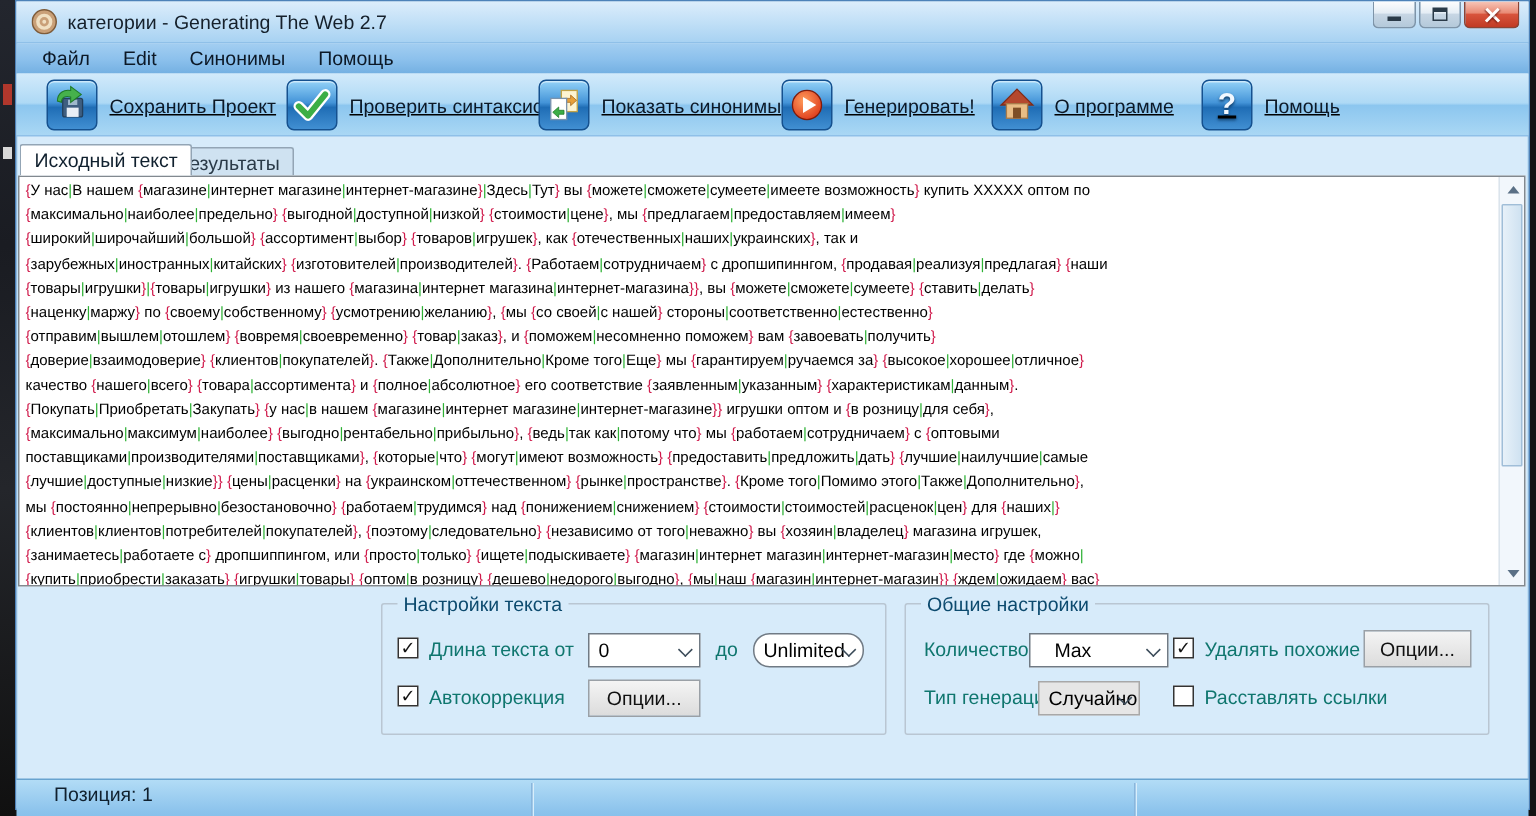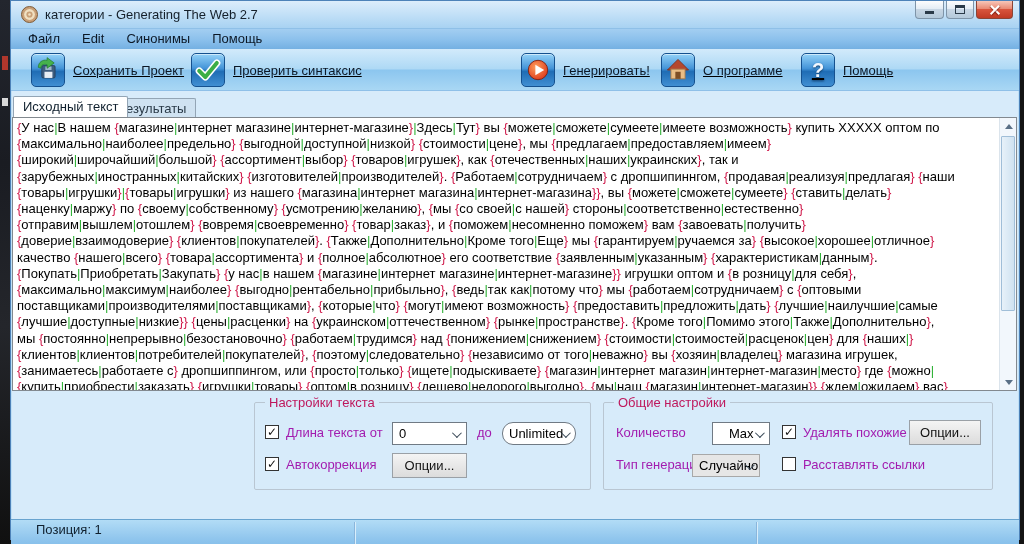--- a/index.html
+++ b/index.html
@@ -58,44 +58,44 @@
   
   .tab { position:absolute; top:95px; height:21px; font-size:13px; line-height:20px;
          padding:0 9px; border:1px solid #93a5b5; border-bottom:none; border-radius:2px 2px 0 0; cursor:default; }
   .tab-active { left:2px; background:#fff; color:#10202e; z-index:3; }
   .tab-inactive { left:97px; top:97px; height:19px; background:#cfe2f1; color:#2a3a48; z-index:2; }
 
   
   .editor { position:absolute; left:1px; top:116px; width:1005px; height:274px;
             background:#fff; border:1px solid #82898f; overflow:hidden; z-index:2; }
   .editor-lines { position:absolute; left:4px; top:2px; right:20px; bottom:0;
-                  font-size:13px; line-height:16.2px; color:#000; white-space:pre; overflow:hidden; }
+                  font-size:10px; line-height:16.2px; color:#000; white-space:pre; overflow:hidden; }
   .tok-brace { color:var(--brace,#d01b4c); }
   .tok-pipe  { color:var(--pipe,#2eb135); }
 
   
   .vscroll { position:absolute; right:0; top:0; width:17px; height:100%; background:#f2f7fc;
              border-left:1px solid #dbe4ec; }
   .sb-btn { position:absolute; left:0; width:17px; height:16px; background:#f2f7fc;
             display:flex; align-items:center; justify-content:center; }
   .sb-up { top:0; } .sb-down { bottom:0; }
   .tri-up { width:0; height:0; border-left:4px solid transparent; border-right:4px solid transparent;
             border-bottom:5px solid #5a7086; }
   .tri-down { width:0; height:0; border-left:4px solid transparent; border-right:4px solid transparent;
               border-top:5px solid #5a7086; }
   .sb-thumb { position:absolute; left:1px; top:18px; width:14px; height:175px;
               background:linear-gradient(90deg,#e7f1f9,#cfe2f1); border:1px solid #a0bed8; border-radius:1px; }
 
   
   .groupbox { position:absolute; border:1px solid #b9c6d2; border-radius:2px; }
   .gb-title { position:absolute; top:-8px; left:10px; padding:0 4px; background:#d7ebfa;
-              font-size:13px; color:#be185d; }
+              font-size:13px; color:#0c4a6e; }
   .g1 { left:243px; top:401px; width:337px; height:88px; }
   .g2 { left:592px; top:401px; width:390px; height:88px; }
-  .set-label { position:absolute; font-size:13px; color:#a21caf; white-space:nowrap; }
+  .set-label { position:absolute; font-size:13px; color:#0f766e; white-space:nowrap; }
 
   .checkbox { position:absolute; width:14px; height:14px; background:#fff; border:1px solid #333;
               display:flex; align-items:center; justify-content:center; }
   .checkbox .mark { font-family:"DejaVu Sans", sans-serif; font-size:12px; font-weight:bold;
                     color:#111; line-height:1; margin-top:-1px; display:none; }
   .checkbox.checked .mark { display:block; }
 
   .combo { position:absolute; height:23px; background:#fff; border:1px solid #707a84;
            font-size:13px; color:#000; display:flex; align-items:center;
            padding-left:6px; cursor:default; }
@@ -175,20 +175,31 @@
     <div class="tbtn" style="left:180px">
       <div class="ticon">
         <svg width="30" height="30" viewBox="0 0 34 34">
           <path d="M7 18 L14 25 L27 9" stroke="#ffffff" stroke-width="8" fill="none" stroke-linecap="round" stroke-linejoin="round"></path>
           <path d="M7 18 L14 25 L27 9" stroke="#3cae46" stroke-width="4.5" fill="none" stroke-linecap="round" stroke-linejoin="round"></path>
         </svg>
       </div>
       <span class="tlabel">Проверить синтаксис</span>
     </div>
 
+    <div class="tbtn" style="left:348px">
+      <div class="ticon">
+        <svg width="30" height="30" viewBox="0 0 34 34">
+          <rect x="15" y="6" width="12" height="16" fill="#fdf4d2" stroke="#c0a248"></rect>
+          <path d="M18 12 h4 v-2.5 l4.5 4 l-4.5 4 v-2.5 h-4 Z" fill="#e8a03a" stroke="#a86a1a" stroke-width="0.6"></path>
+          <rect x="7" y="12" width="12" height="16" fill="#ffffff" stroke="#7a93ad"></rect>
+          <path d="M17 21 h-4 v-2.5 l-4.5 4 l4.5 4 v-2.5 h4 Z" fill="#3cae46" stroke="#1f7a28" stroke-width="0.6"></path>
+        </svg>
+      </div>
+      <span class="tlabel">Показать синонимы</span>
+    </div>
 
     <div class="tbtn" style="left:510px">
       <div class="ticon">
         <svg width="30" height="30" viewBox="0 0 34 34">
           <defs>
             <radialGradient id="rg1" cx="0.4" cy="0.35" r="0.8">
               <stop offset="0" stop-color="#ff9d5c"></stop>
                 <stop offset="1" stop-color="#d92c12"></stop>
             </radialGradient>
           </defs>
@@ -255,21 +266,21 @@
         <span class="mark">✓</span>
       </div>
     <span class="set-label" style="left:31px; top:54px;">Автокоррекция</span>
     <div class="pushbtn" style="left:137px; top:50px; width:75px;">Опции...</div>
   </div>
 
   <div class="groupbox g2">
     <span class="gb-title">Общие настройки</span>
 
     <span class="set-label" style="left:12px; top:22px;">Количество</span>
-    <div class="combo" style="left:108px; top:19px; width:58px;padding-left:16px;">
+    <div class="combo" style="left:82px; top:19px; width:93px;padding-left:16px;">
       <span>Max</span>
       <span class="chev"></span>
     </div>
     <div class="checkbox checked" style="left:178px; top:22px;">
         <span class="mark">✓</span>
       </div>
     <span class="set-label" style="left:199px; top:22px;">Удалять похожие</span>
     <div class="pushbtn" style="left:305px; top:17px; width:72px;">Опции...</div>
 
     <span class="set-label" style="left:12px; top:54px;">Тип генерации</span>

